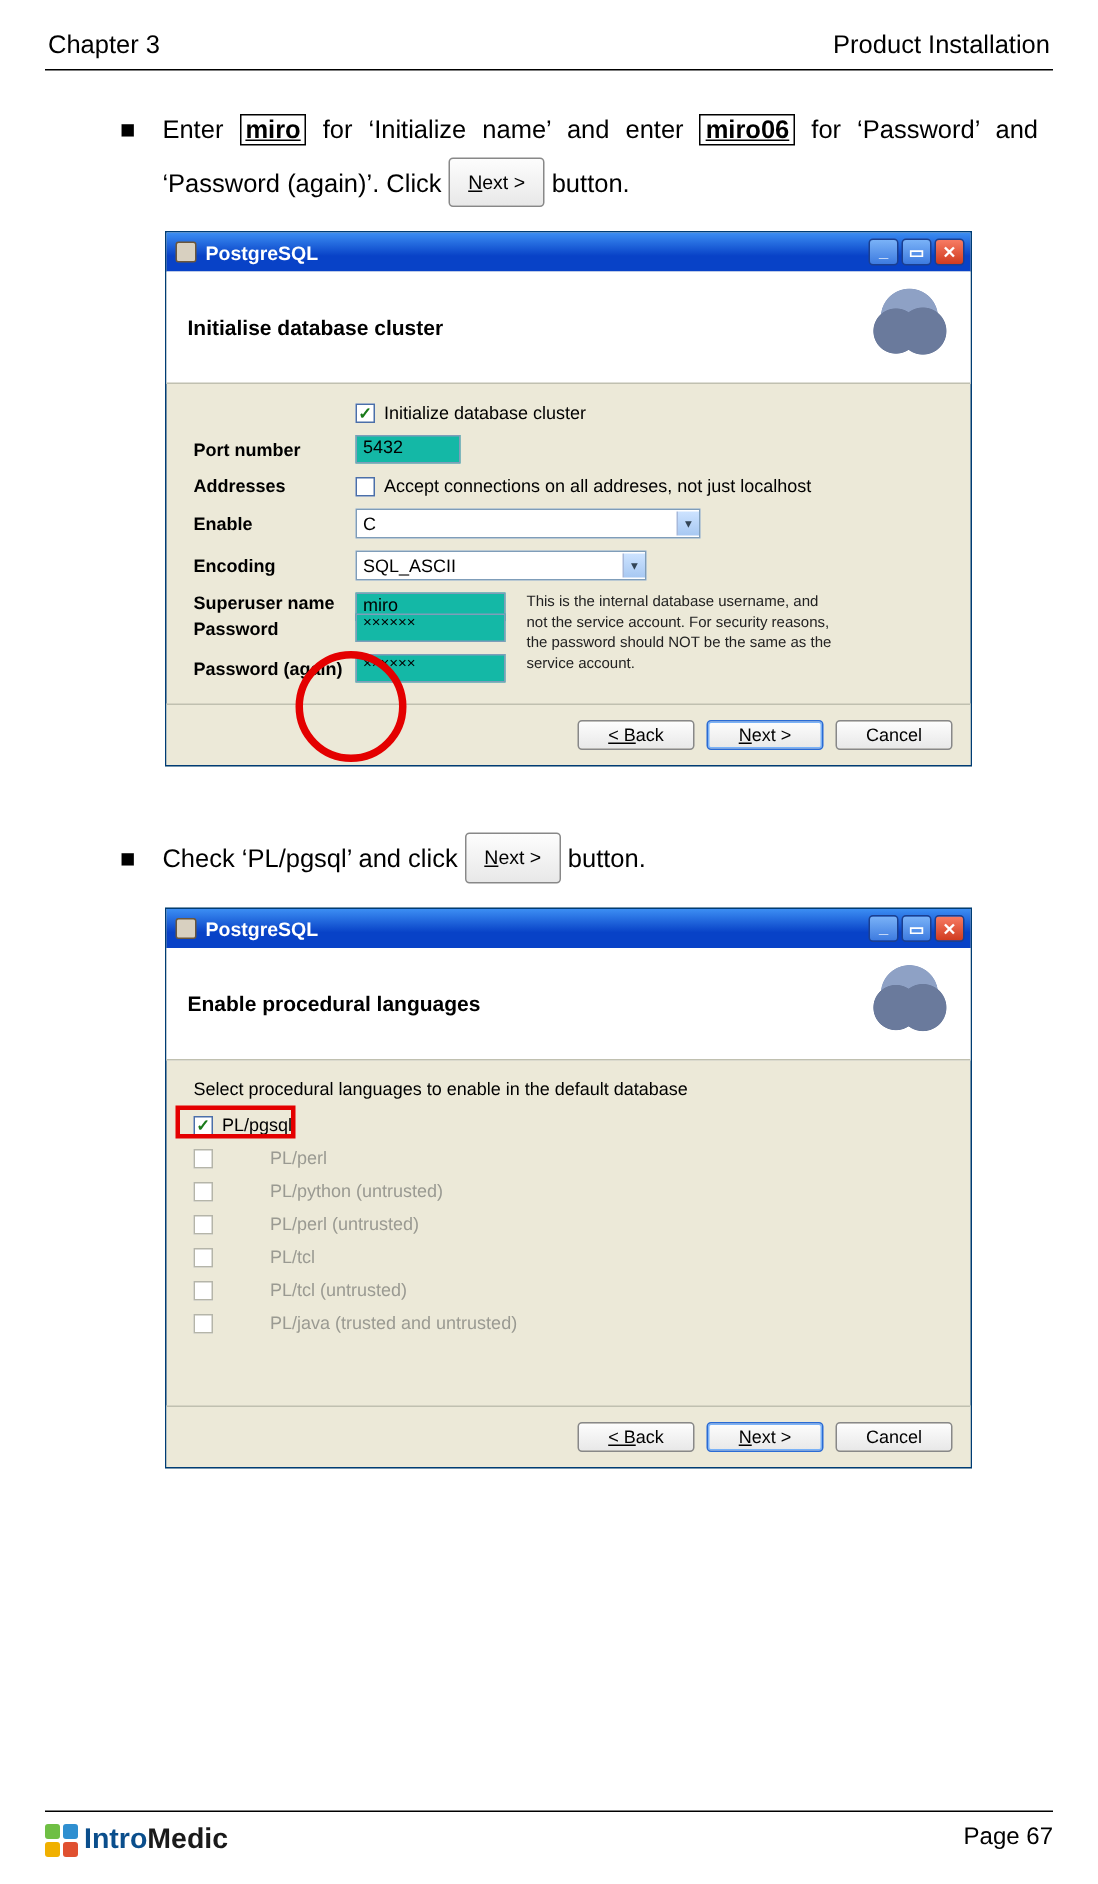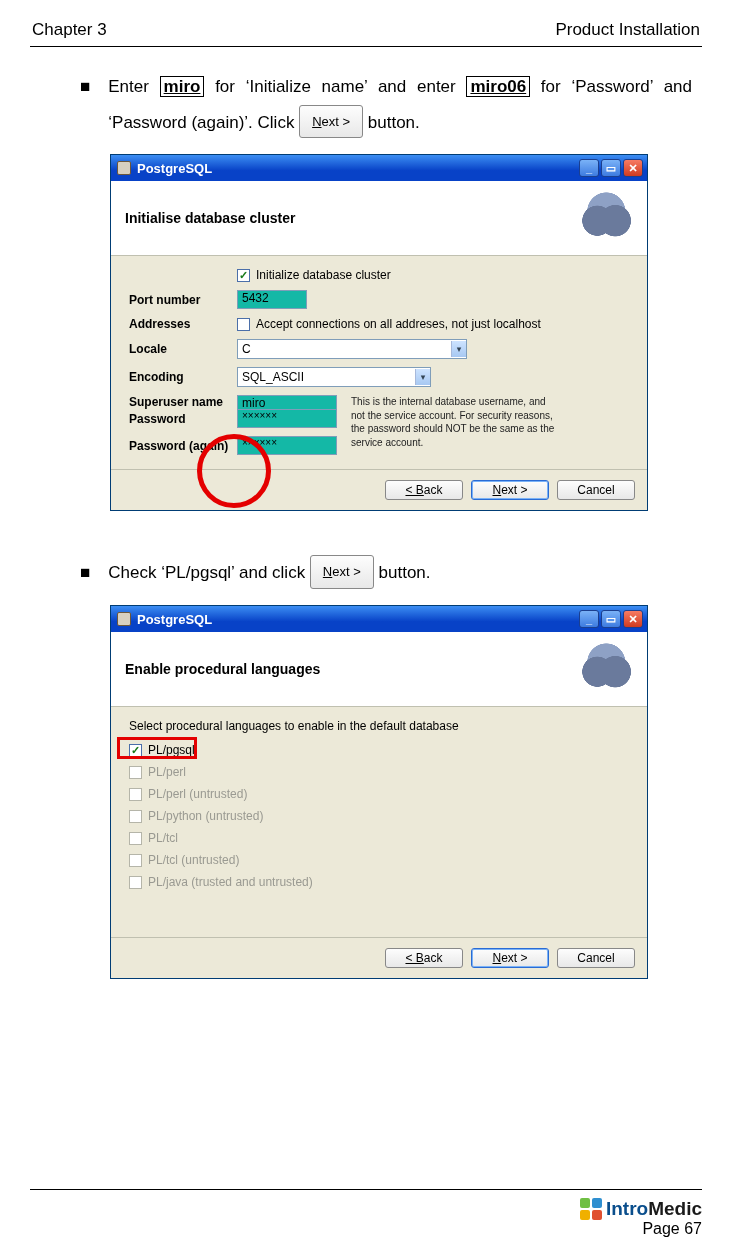--- a/index.html
+++ b/index.html
@@ -200,39 +200,38 @@
     border: 1px solid #2a6bd4;
     box-shadow: 0 0 0 1px #7ab2f7 inset;
   }
   .lang-list { margin-top: 6px; }
   .lang-item {
     display: flex;
     align-items: center;
     margin-bottom: 8px;
     font-size: 12px;
   }
-  .lang-item.disabled { color: #9a9a92; }
+  .lang-item.disabled { color: #9a9a92; gap: 32px; }
   .lang-item.disabled .chk { border-color: #b5b5a9; color: transparent; }
   .red-rect {
     position: absolute;
     border: 3px solid #e40000;
     pointer-events: none;
   }
   .footer {
     position: absolute;
     left: 0; right: 0; bottom: 18px;
     padding: 0 30px;
   }
   .footer-rule { border-top: 1px solid #000; margin-bottom: 8px; }
   .footer-row {
     display: flex;
     justify-content: space-between;
-    align-items: flex-end;
+    align-items: flex-start;
     font-size: 16px;
-    flex-direction: column;
   }
   .logo {
     display: flex;
     align-items: center;
     font-weight: bold;
     font-size: 19px;
     color: #0a4e8c;
   }
   .logo .petals {
     width: 22px; height: 22px;
@@ -292,21 +291,21 @@
       <div class="form-row">
         <span class="lbl">Port number</span>
         <span class="txt-input" style="width:70px">5432</span>
       </div>
       <div class="form-row">
         <span class="lbl">Addresses</span>
         <span class="chk"></span>
         <span>Accept connections on all addreses, not just localhost</span>
       </div>
       <div class="form-row">
-        <span class="lbl">Locale</span>
+        <span class="lbl">Enable</span>
         <div class="select" style="width:230px">
           <span>C</span>
             <span class="arrow">▾</span>
         </div>
       </div>
       <div class="form-row">
         <span class="lbl">Encoding</span>
         <div class="select" style="width:194px">
           <span>SQL_ASCII</span>
             <span class="arrow">▾</span>
@@ -364,25 +363,25 @@
         <div class="lang-item">
           <span class="chk">✓</span>
           <span>PL/pgsql</span>
         </div>
         <div class="lang-item disabled">
           <span class="chk"></span>
           <span>PL/perl</span>
         </div>
         <div class="lang-item disabled">
           <span class="chk"></span>
+          <span>PL/python (untrusted)</span>
+        </div>
+        <div class="lang-item disabled">
+          <span class="chk"></span>
           <span>PL/perl (untrusted)</span>
-        </div>
-        <div class="lang-item disabled">
-          <span class="chk"></span>
-          <span>PL/python (untrusted)</span>
         </div>
         <div class="lang-item disabled">
           <span class="chk"></span>
           <span>PL/tcl</span>
         </div>
         <div class="lang-item disabled">
           <span class="chk"></span>
           <span>PL/tcl (untrusted)</span>
         </div>
         <div class="lang-item disabled">

